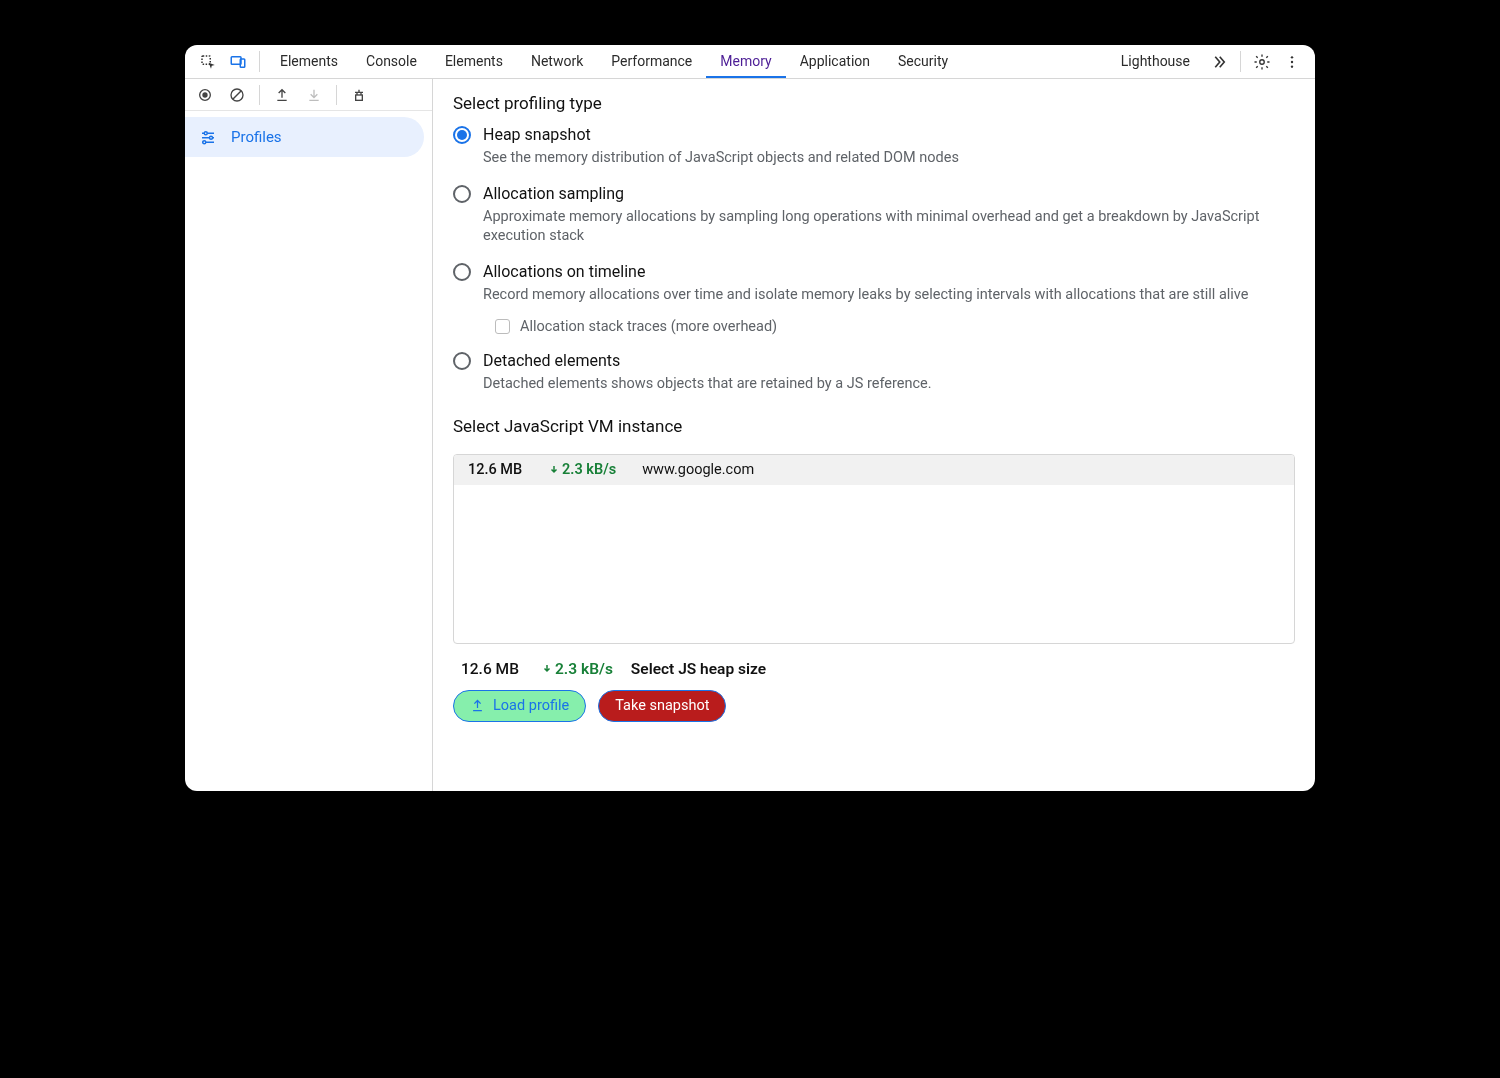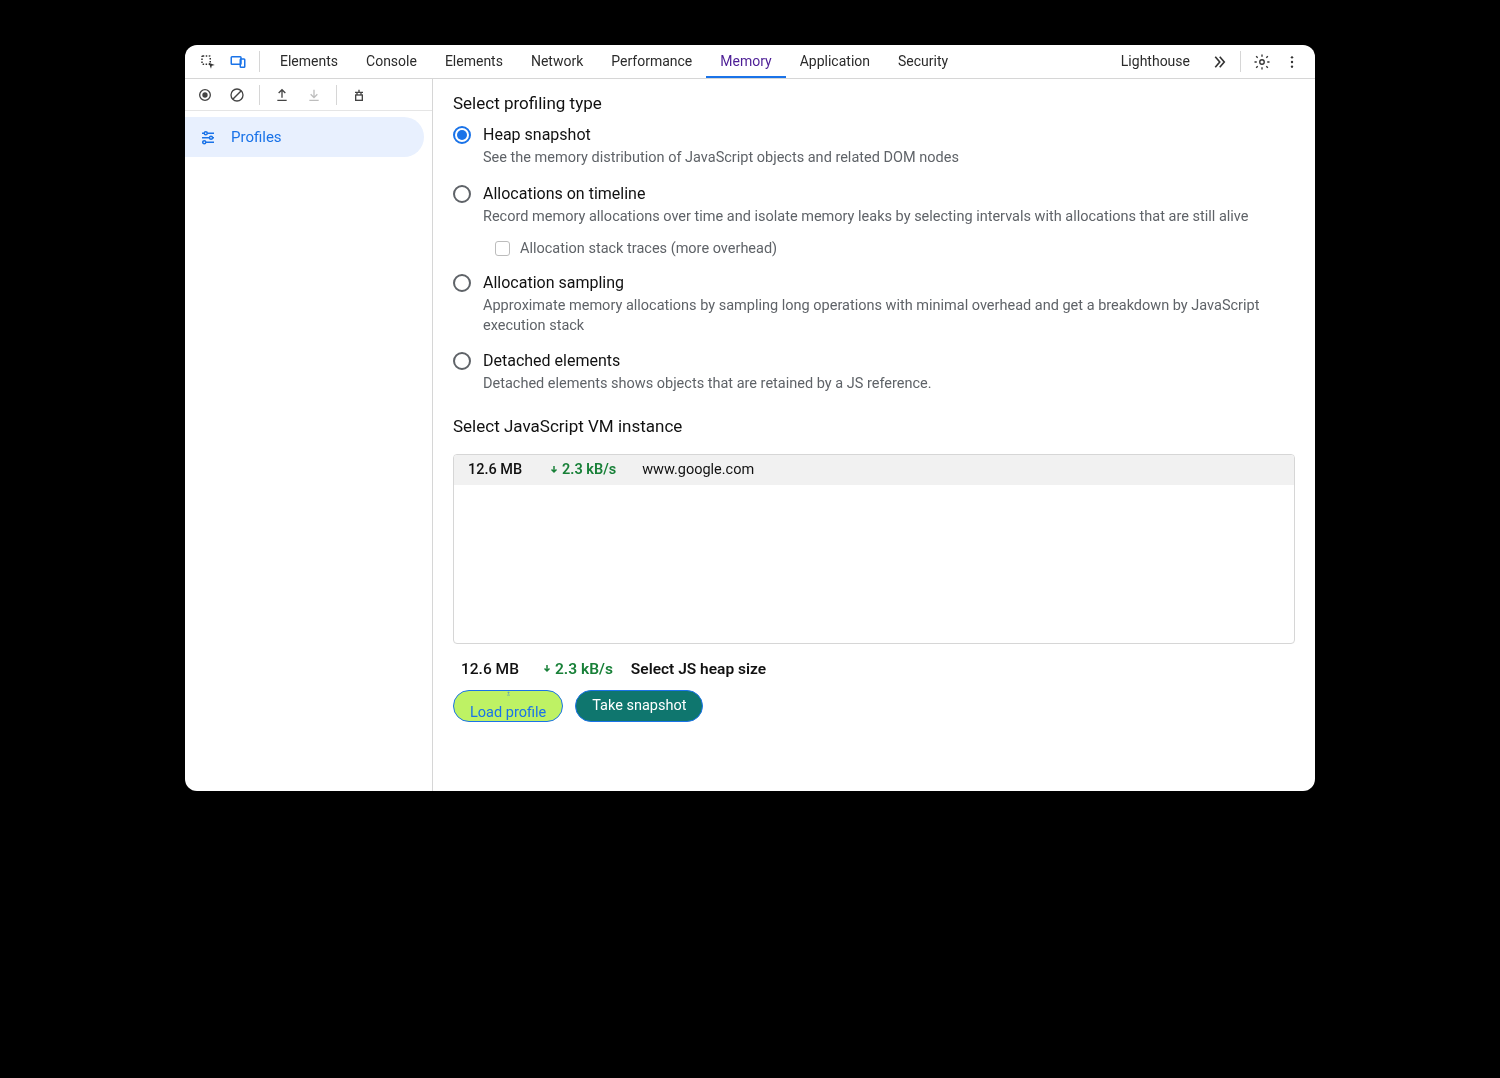--- a/index.html
+++ b/index.html
@@ -186,25 +186,24 @@
   .btn {
     display: inline-flex; align-items: center; gap: 8px;
     height: 32px; padding: 0 16px;
     border-radius: 16px;
     font-size: 14.5px;
     cursor: pointer;
   }
   .btn-outline {
     border: 1px solid #1a73e8;
     color: #1a73e8;
-    background: #bef264;
-    flex-direction: column;
+    background: #86efac;
   }
   .btn-primary {
-    background: #0f766e;
+    background: #b91c1c;
     color: #fff;
     border: 1px solid #1a73e8;
   }
   svg { display: block; }
 </style>
 </head>
 <body>
 
 <div class="window">
 
@@ -312,34 +311,34 @@
           </div>
         <div class="opt-body">
           <div class="opt-title">Heap snapshot</div>
           <div class="opt-desc">See the memory distribution of JavaScript objects and related DOM nodes</div>
         </div>
       </div>
 
       <div class="option">
         <div class="radio"></div>
         <div class="opt-body">
+          <div class="opt-title">Allocation sampling</div>
+          <div class="opt-desc">Approximate memory allocations by sampling long operations with minimal overhead and get a breakdown by JavaScript execution stack</div>
+        </div>
+      </div>
+
+      <div class="option">
+        <div class="radio"></div>
+        <div class="opt-body">
           <div class="opt-title">Allocations on timeline</div>
           <div class="opt-desc">Record memory allocations over time and isolate memory leaks by selecting intervals with allocations that are still alive</div>
           <div class="checkbox-row">
             <div class="checkbox"></div>
             <span>Allocation stack traces (more overhead)</span>
           </div>
-        </div>
-      </div>
-
-      <div class="option">
-        <div class="radio"></div>
-        <div class="opt-body">
-          <div class="opt-title">Allocation sampling</div>
-          <div class="opt-desc">Approximate memory allocations by sampling long operations with minimal overhead and get a breakdown by JavaScript execution stack</div>
         </div>
       </div>
 
       <div class="option">
         <div class="radio"></div>
         <div class="opt-body">
           <div class="opt-title">Detached elements</div>
           <div class="opt-desc">Detached elements shows objects that are retained by a JS reference.</div>
         </div>
       </div>

